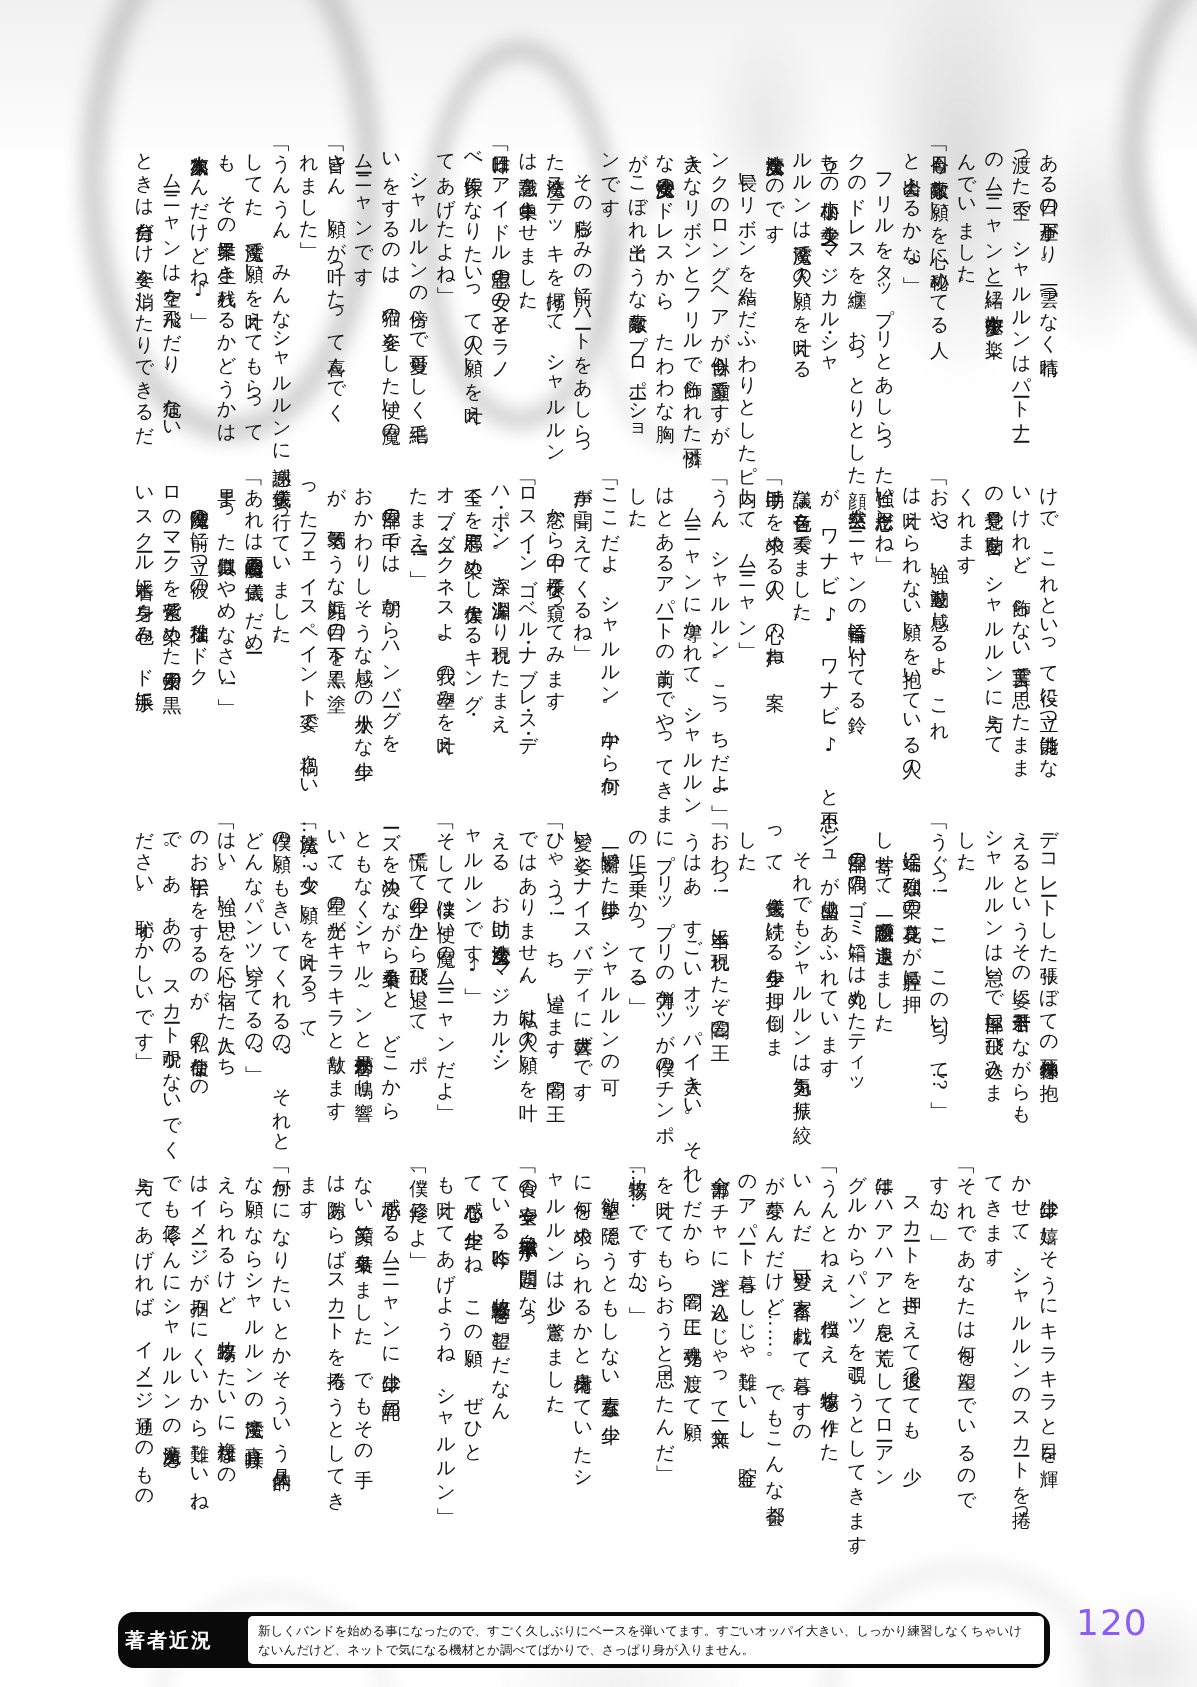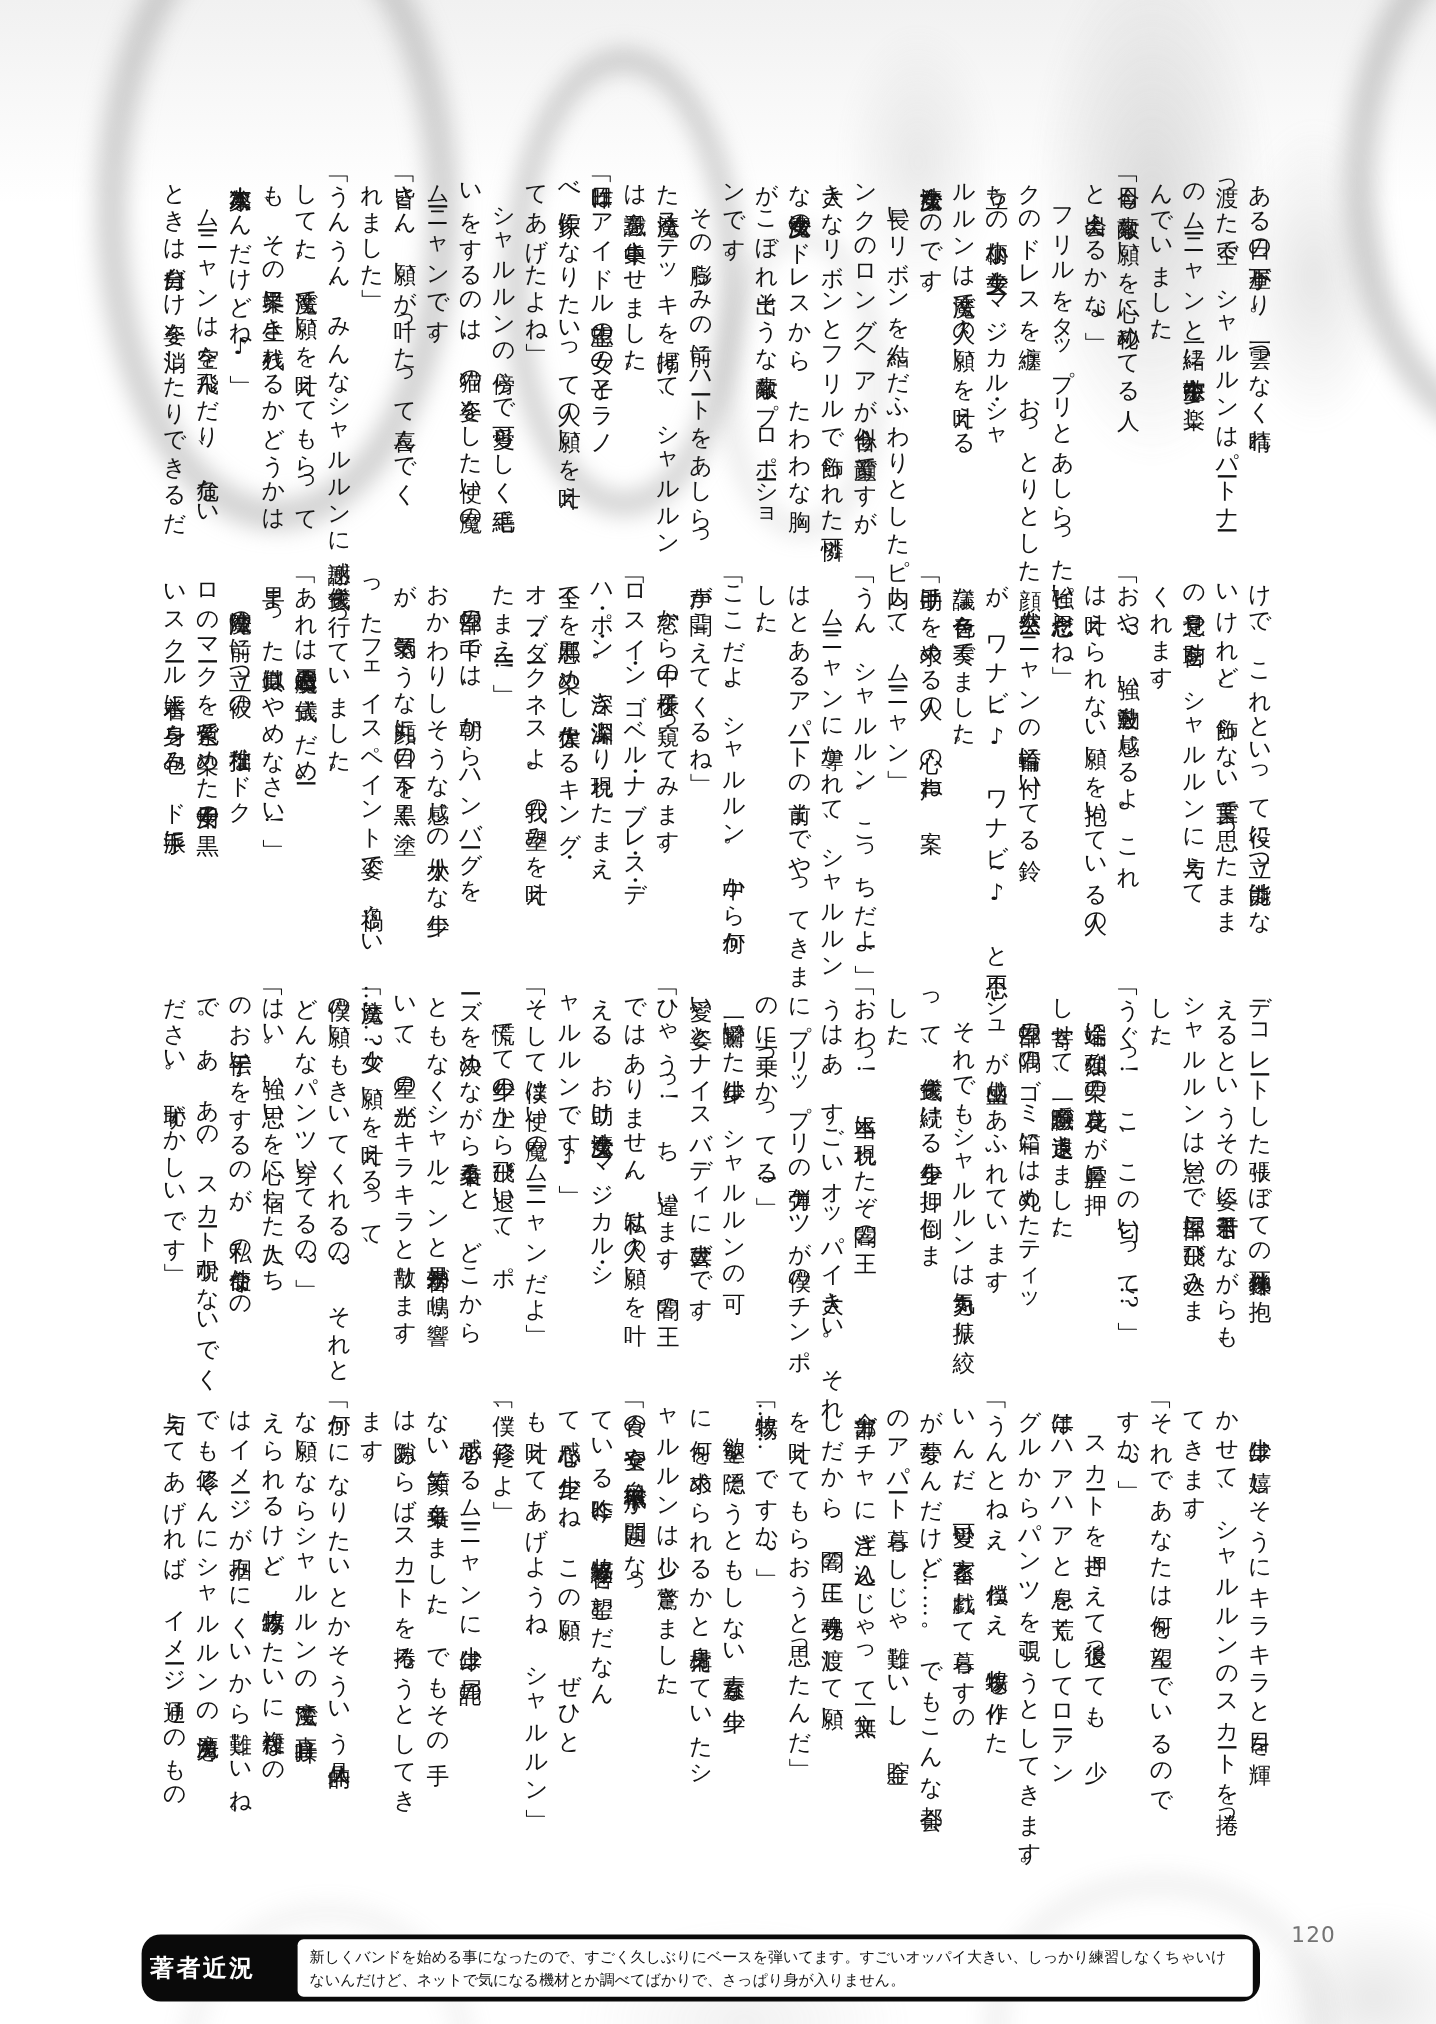--- a/index.html
+++ b/index.html
@@ -41,21 +41,21 @@
   }
   .footer-textbox{
     flex:1;background:#ffffff;border-radius:5px;height:100%;box-sizing:border-box;
     font-family:"DejaVu Sans","Liberation Sans",sans-serif;
     font-size:12.5px;line-height:1.55;color:#111;
     padding:3px 10px;display:flex;align-items:center;
   }
   .page-number{
     position:absolute;left:1076px;top:1602px;z-index:2;
     font-family:"DejaVu Sans","Liberation Sans",sans-serif;
-    font-size:18px;color:#737373;letter-spacing:1px;
+    font-size:36px;color:#8b5cf6;letter-spacing:1px;
   }
 </style>
 </head>
 <body>
 
 <div class="deco wash" style="left:0;top:0;width:1197px;height:170px"></div>
 <div class="deco ring" style="left:80px;top:-90px;width:250px;height:480px;border-width:26px"></div>
 <div class="deco ring" style="left:420px;top:40px;width:160px;height:350px;border-width:20px"></div>
 <div class="deco ring" style="left:600px;top:190px;width:110px;height:230px;border-width:14px;opacity:.5"></div>
 <div class="deco blob" style="left:700px;top:20px;width:130px;height:230px;opacity:.45"></div>

